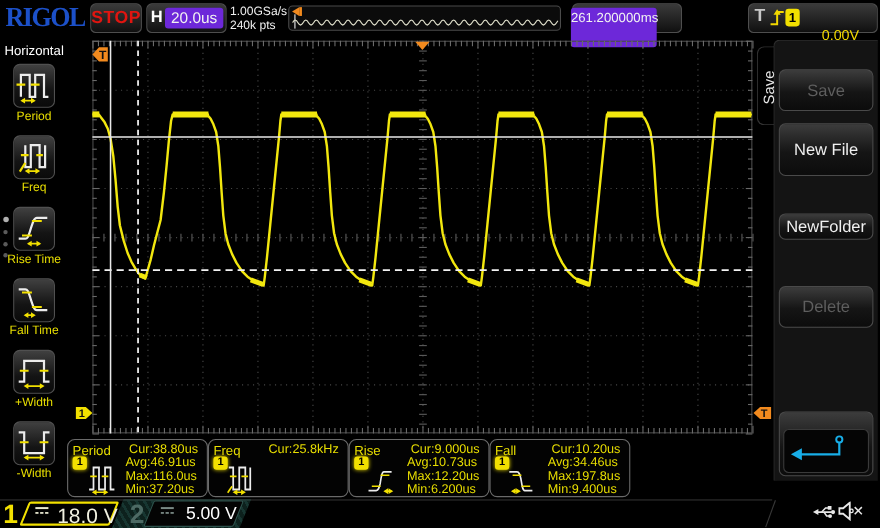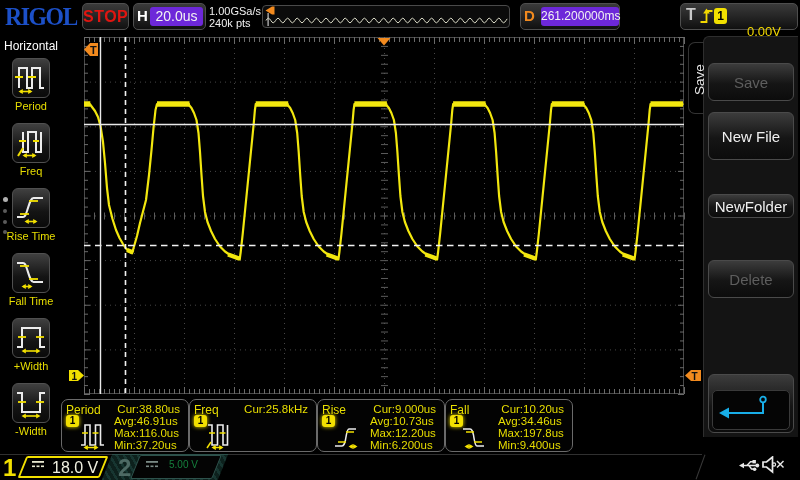--- a/index.html
+++ b/index.html
@@ -23,21 +23,21 @@
 <div class="abs" style="left:209px;top:6px;font-size:11px;line-height:11.5px;color:#f0f0f0">1.00GSa/s<br>240k pts</div>
 <div class="abs" style="left:262px;top:5px;width:248px;height:23px;background:#0b0b0b;border:1px solid #4a4a4a;border-radius:4px"></div>
 <svg class="abs" style="left:0;top:0" width="800" height="34" viewBox="0 0 800 34" xmlns="http://www.w3.org/2000/svg">
     <polygon points="265.5,10.5 272,6.5 272,14.5" fill="#f28a1e"></polygon>
     <rect x="272" y="6.5" width="2.5" height="8" fill="#f28a1e"></rect>
     <rect x="267.5" y="13" width="1.2" height="13" fill="#c8c8c8"></rect>
     <path d="M266.0,20.5L267.2,18.87L268.4,18.20L269.6,18.87L270.8,20.50L272.0,22.13L273.2,22.80L274.4,22.13L275.6,20.50L276.8,18.87L278.0,18.20L279.2,18.87L280.4,20.50L281.6,22.13L282.8,22.80L284.0,22.13L285.2,20.50L286.4,18.87L287.6,18.20L288.8,18.87L290.0,20.50L291.2,22.13L292.4,22.80L293.6,22.13L294.8,20.50L296.0,18.87L297.2,18.20L298.4,18.87L299.6,20.50L300.8,22.13L302.0,22.80L303.2,22.13L304.4,20.50L305.6,18.87L306.8,18.20L308.0,18.87L309.2,20.50L310.4,22.13L311.6,22.80L312.8,22.13L314.0,20.50L315.2,18.87L316.4,18.20L317.6,18.87L318.8,20.50L320.0,22.13L321.2,22.80L322.4,22.13L323.6,20.50L324.8,18.87L326.0,18.20L327.2,18.87L328.4,20.50L329.6,22.13L330.8,22.80L332.0,22.13L333.2,20.50L334.4,18.87L335.6,18.20L336.8,18.87L338.0,20.50L339.2,22.13L340.4,22.80L341.6,22.13L342.8,20.50L344.0,18.87L345.2,18.20L346.4,18.87L347.6,20.50L348.8,22.13L350.0,22.80L351.2,22.13L352.4,20.50L353.6,18.87L354.8,18.20L356.0,18.87L357.2,20.50L358.4,22.13L359.6,22.80L360.8,22.13L362.0,20.50L363.2,18.87L364.4,18.20L365.6,18.87L366.8,20.50L368.0,22.13L369.2,22.80L370.4,22.13L371.6,20.50L372.8,18.87L374.0,18.20L375.2,18.87L376.4,20.50L377.6,22.13L378.8,22.80L380.0,22.13L381.2,20.50L382.4,18.87L383.6,18.20L384.8,18.87L386.0,20.50L387.2,22.13L388.4,22.80L389.6,22.13L390.8,20.50L392.0,18.87L393.2,18.20L394.4,18.87L395.6,20.50L396.8,22.13L398.0,22.80L399.2,22.13L400.4,20.50L401.6,18.87L402.8,18.20L404.0,18.87L405.2,20.50L406.4,22.13L407.6,22.80L408.8,22.13L410.0,20.50L411.2,18.87L412.4,18.20L413.6,18.87L414.8,20.50L416.0,22.13L417.2,22.80L418.4,22.13L419.6,20.50L420.8,18.87L422.0,18.20L423.2,18.87L424.4,20.50L425.6,22.13L426.8,22.80L428.0,22.13L429.2,20.50L430.4,18.87L431.6,18.20L432.8,18.87L434.0,20.50L435.2,22.13L436.4,22.80L437.6,22.13L438.8,20.50L440.0,18.87L441.2,18.20L442.4,18.87L443.6,20.50L444.8,22.13L446.0,22.80L447.2,22.13L448.4,20.50L449.6,18.87L450.8,18.20L452.0,18.87L453.2,20.50L454.4,22.13L455.6,22.80L456.8,22.13L458.0,20.50L459.2,18.87L460.4,18.20L461.6,18.87L462.8,20.50L464.0,22.13L465.2,22.80L466.4,22.13L467.6,20.50L468.8,18.87L470.0,18.20L471.2,18.87L472.4,20.50L473.6,22.13L474.8,22.80L476.0,22.13L477.2,20.50L478.4,18.87L479.6,18.20L480.8,18.87L482.0,20.50L483.2,22.13L484.4,22.80L485.6,22.13L486.8,20.50L488.0,18.87L489.2,18.20L490.4,18.87L491.6,20.50L492.8,22.13L494.0,22.80L495.2,22.13L496.4,20.50L497.6,18.87L498.8,18.20L500.0,18.87L501.2,20.50L502.4,22.13L503.6,22.80L504.8,22.13L506.0,20.50L507.2,18.87" fill="none" stroke="#dcdcc8" stroke-width="1"></path>
   </svg>
 <div class="abs box" style="left:520px;top:3px;width:100px;height:27px"></div>
 <div class="abs" style="left:524px;top:7px;font-size:15px;font-weight:bold;color:#f28a1e">D</div>
-<div class="abs inset" style="left:541px;top:7px;width:78px;height:19px;text-align:center;line-height:19px;font-size:12px">261.200000ms</div>
+<div class="abs inset" style="left:519px;top:7px;width:78px;height:36px;text-align:center;line-height:19px;font-size:12px">261.200000ms</div>
 <div class="abs box" style="left:680px;top:3px;width:118px;height:27px"></div>
 <div class="abs" style="left:686px;top:6px;font-size:16px;font-weight:bold;color:#c8c8c8">T</div>
 <svg class="abs" style="left:700px;top:8px" width="14" height="17" viewBox="0 0 14 17" xmlns="http://www.w3.org/2000/svg">
     <path d="M0.5,14 L6.5,14 L6.5,4 M6.5,3 L12.5,3" fill="none" stroke="#f2d800" stroke-width="1.8"></path>
     <polygon points="6.5,0.5 3.2,5.5 9.8,5.5" fill="#f2d800"></polygon>
   </svg>
 <div class="abs" style="left:714px;top:8px;width:13px;height:16px;background:#f2e000;border-radius:3px;color:#000;font-size:12px;font-weight:bold;text-align:center;line-height:16px">1</div>
 <div class="abs" style="left:738px;top:24px;width:52px;text-align:center;font-size:13px;color:#f2d800">0.00V</div>
 <svg width="800" height="480" viewBox="0 0 800 480" style="position:absolute;left:0;top:0" xmlns="http://www.w3.org/2000/svg">
     <g stroke="#464646" stroke-width="1" stroke-dasharray="1 4">
@@ -662,31 +662,31 @@
   </svg>
 <div class="abs" style="left:0;top:454px;width:702px;height:1px;background:#303030"></div>
 <div class="abs" style="left:3px;top:456px;font-size:24px;font-weight:bold;color:#f2e000;line-height:24px">1</div>
 <div class="abs" style="left:22px;top:456px;width:82px;height:22px;border:2px solid #f2e000;background:#000;transform:skewX(-22deg);border-radius:2px"></div>
 <svg class="abs" style="left:32px;top:461px" width="14" height="8" viewBox="0 0 14 8">
     <rect x="0" y="0" width="12" height="1.8" fill="#e8e8d0"></rect>
     <rect x="0" y="4.5" width="3" height="1.6" fill="#e8e8d0"></rect>
     <rect x="4.5" y="4.5" width="3" height="1.6" fill="#e8e8d0"></rect>
     <rect x="9" y="4.5" width="3" height="1.6" fill="#e8e8d0"></rect>
   </svg>
-<div class="abs" style="left:52px;top:459px;font-size:16px;color:#f0f0e0">18.0 V</div>
+<div class="abs" style="left:52px;top:459px;font-size:19px;color:#f0f0e0">18.0 V</div>
 <div class="abs" style="left:107px;top:454px;width:116px;height:26px;background:repeating-linear-gradient(45deg,#173631 0 2px,#0d211d 2px 5px);border-top:1px solid #2c4f49;transform:skewX(-22deg)"></div>
 <div class="abs" style="left:118px;top:456px;font-size:24px;font-weight:bold;color:#4d6a64;line-height:24px">2</div>
 <div class="abs" style="left:135px;top:455px;width:82px;height:24px;border:1.5px solid #2e524c;background:#040404;transform:skewX(-22deg);border-radius:2px"></div>
 <svg class="abs" style="left:146px;top:461px" width="14" height="8" viewBox="0 0 14 8">
     <rect x="0" y="0" width="12" height="1.8" fill="#7a8a86"></rect>
     <rect x="0" y="4.5" width="3" height="1.6" fill="#7a8a86"></rect>
     <rect x="4.5" y="4.5" width="3" height="1.6" fill="#7a8a86"></rect>
     <rect x="9" y="4.5" width="3" height="1.6" fill="#7a8a86"></rect>
   </svg>
-<div class="abs" style="left:169px;top:459px;font-size:10px;color:#15803d">5.00 V</div>
+<div class="abs" style="left:169px;top:459px;font-size:16px;color:#ffffff">5.00 V</div>
 <div class="abs" style="left:700px;top:454px;width:1px;height:26px;background:#383838;transform:rotate(20deg)"></div>
 <svg class="abs" style="left:739px;top:459px" width="22" height="14" viewBox="0 0 22 14" xmlns="http://www.w3.org/2000/svg">
     <polygon points="0,6.5 5,3.8 5,9.2" fill="#e8e8e8"></polygon>
     <line x1="4" y1="6.5" x2="17" y2="6.5" stroke="#e8e8e8" stroke-width="1.5"></line>
     <circle cx="18.3" cy="6.5" r="1.9" fill="#e8e8e8"></circle>
     <path d="M8,6.5 L11.5,2.8 L14,2.8" fill="none" stroke="#e8e8e8" stroke-width="1.4"></path>
     <rect x="13.5" y="1" width="3.4" height="3.4" fill="#e8e8e8"></rect>
     <path d="M10,6.5 L12.5,10 L14.5,10" fill="none" stroke="#e8e8e8" stroke-width="1.4"></path>
     <circle cx="15.6" cy="10.2" r="1.8" fill="#e8e8e8"></circle>
   </svg>

